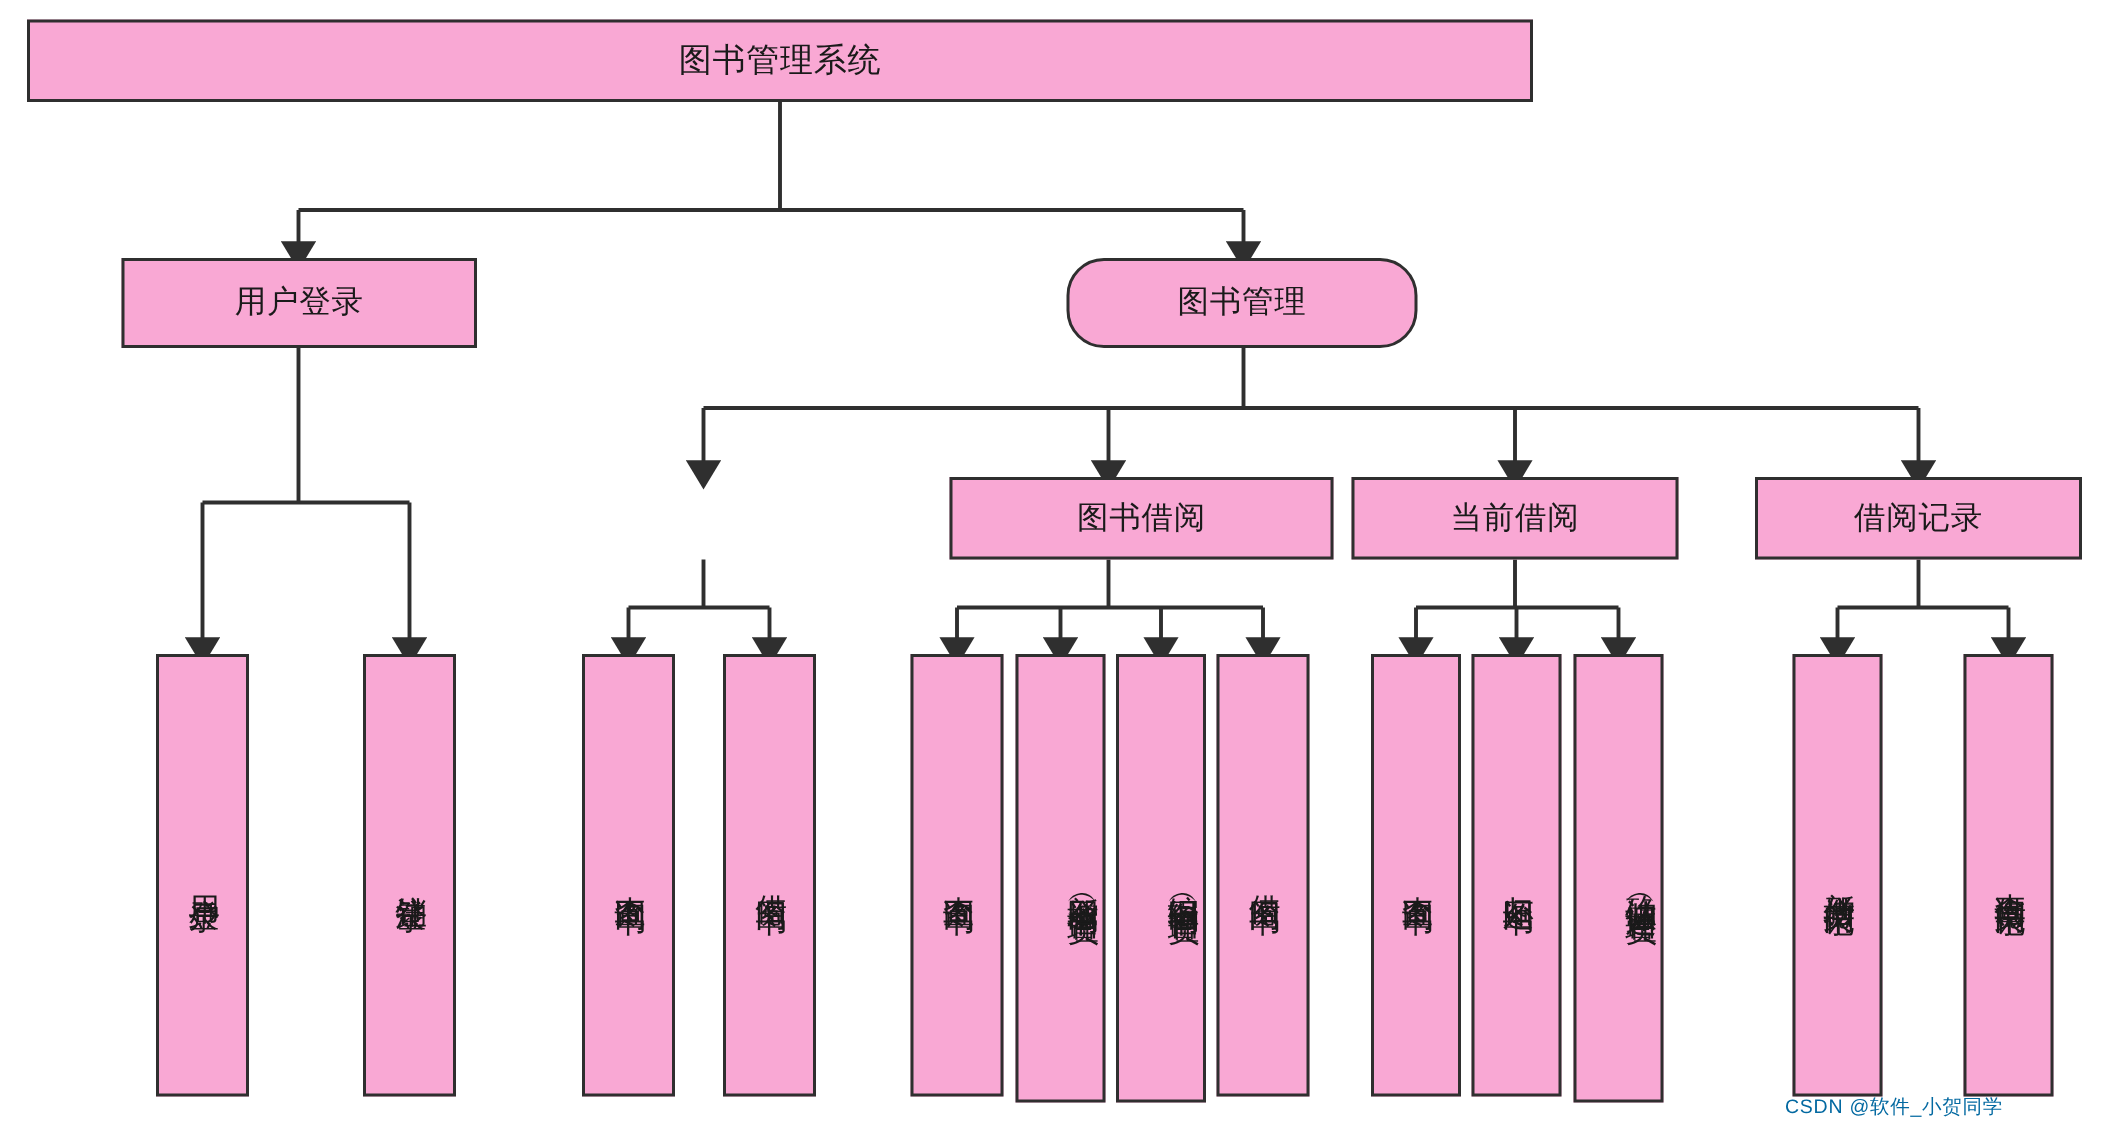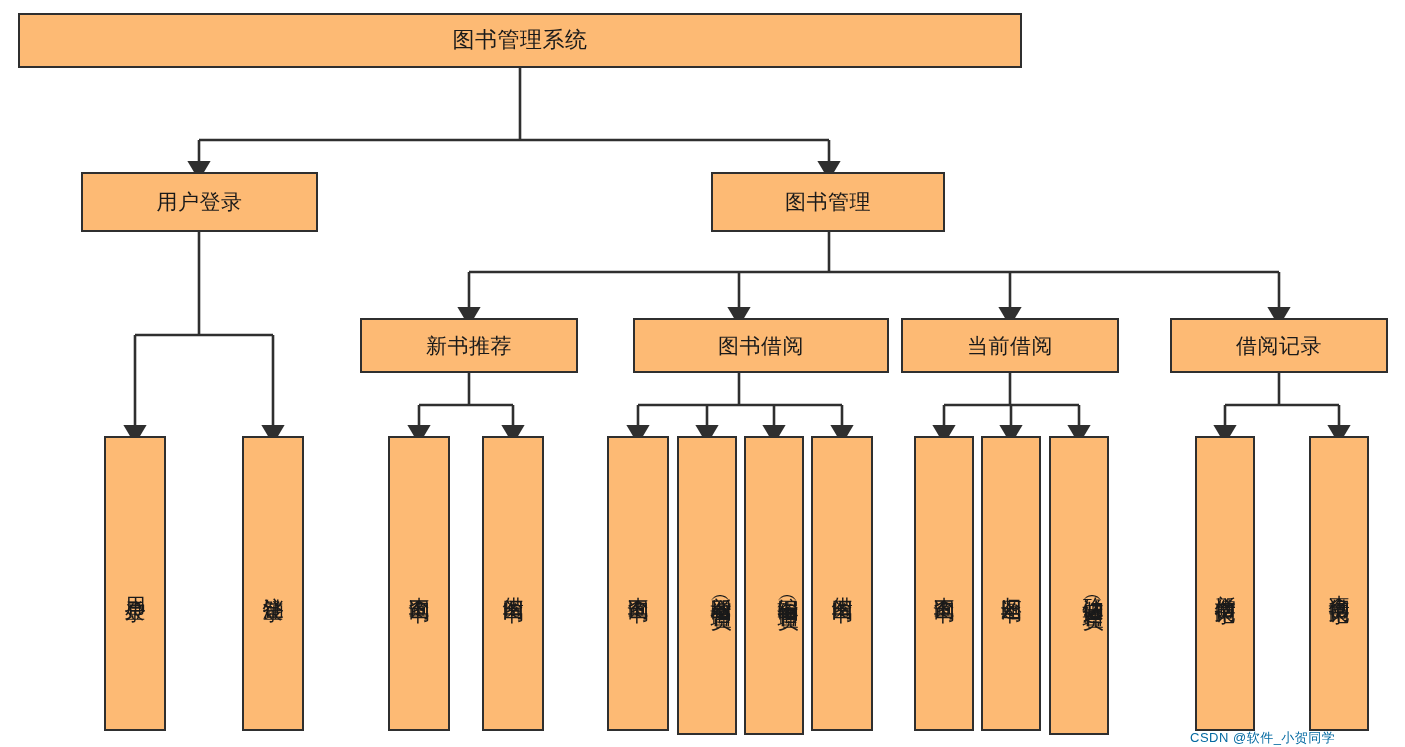--- a/index.html
+++ b/index.html
@@ -21,21 +21,21 @@
     position: absolute;
     left: 0;
     top: 0;
     width: 1405px;
     height: 747px;
   }
   .node {
     position: absolute;
     box-sizing: border-box;
     border: 2px solid #2f2f2f;
-    background: #fdba74;
+    background: #f9a8d4;
     display: flex;
     align-items: center;
     justify-content: center;
     color: #1a1a1a;
   }
   .node-h {
     font-size: 21px;
     line-height: 1.2;
     letter-spacing: 0.5px;
     white-space: nowrap;
@@ -116,27 +116,24 @@
     </g>
   </svg>
 
   <div class="node node-h node-root" style="left:18px; top:13px; width:1004px; height:55px;">
     <span>图书管理系统</span>
   </div>
 
   <div class="node node-h" style="left:81px; top:172px; width:237px; height:60px;">
     <span>用户登录</span>
   </div>
-  <div class="node node-h" style="left:711px; top:172px; width:234px; height:60px;">
+  <div class="node node-h" style="left:711px; top:172px; width:234px; height:60px;border-radius:25px;">
     <span>图书管理</span>
   </div>
 
-  <div class="node node-h" style="left:360px; top:318px; width:218px; height:55px;">
-    <span>新书推荐</span>
-  </div>
   <div class="node node-h" style="left:633px; top:318px; width:256px; height:55px;">
     <span>图书借阅</span>
   </div>
   <div class="node node-h" style="left:1170px; top:318px; width:218px; height:55px;">
     <span>借阅记录</span>
   </div>
   <div class="node node-h" style="left:901px; top:318px; width:218px; height:55px;">
     <span>当前借阅</span>
   </div>
 

